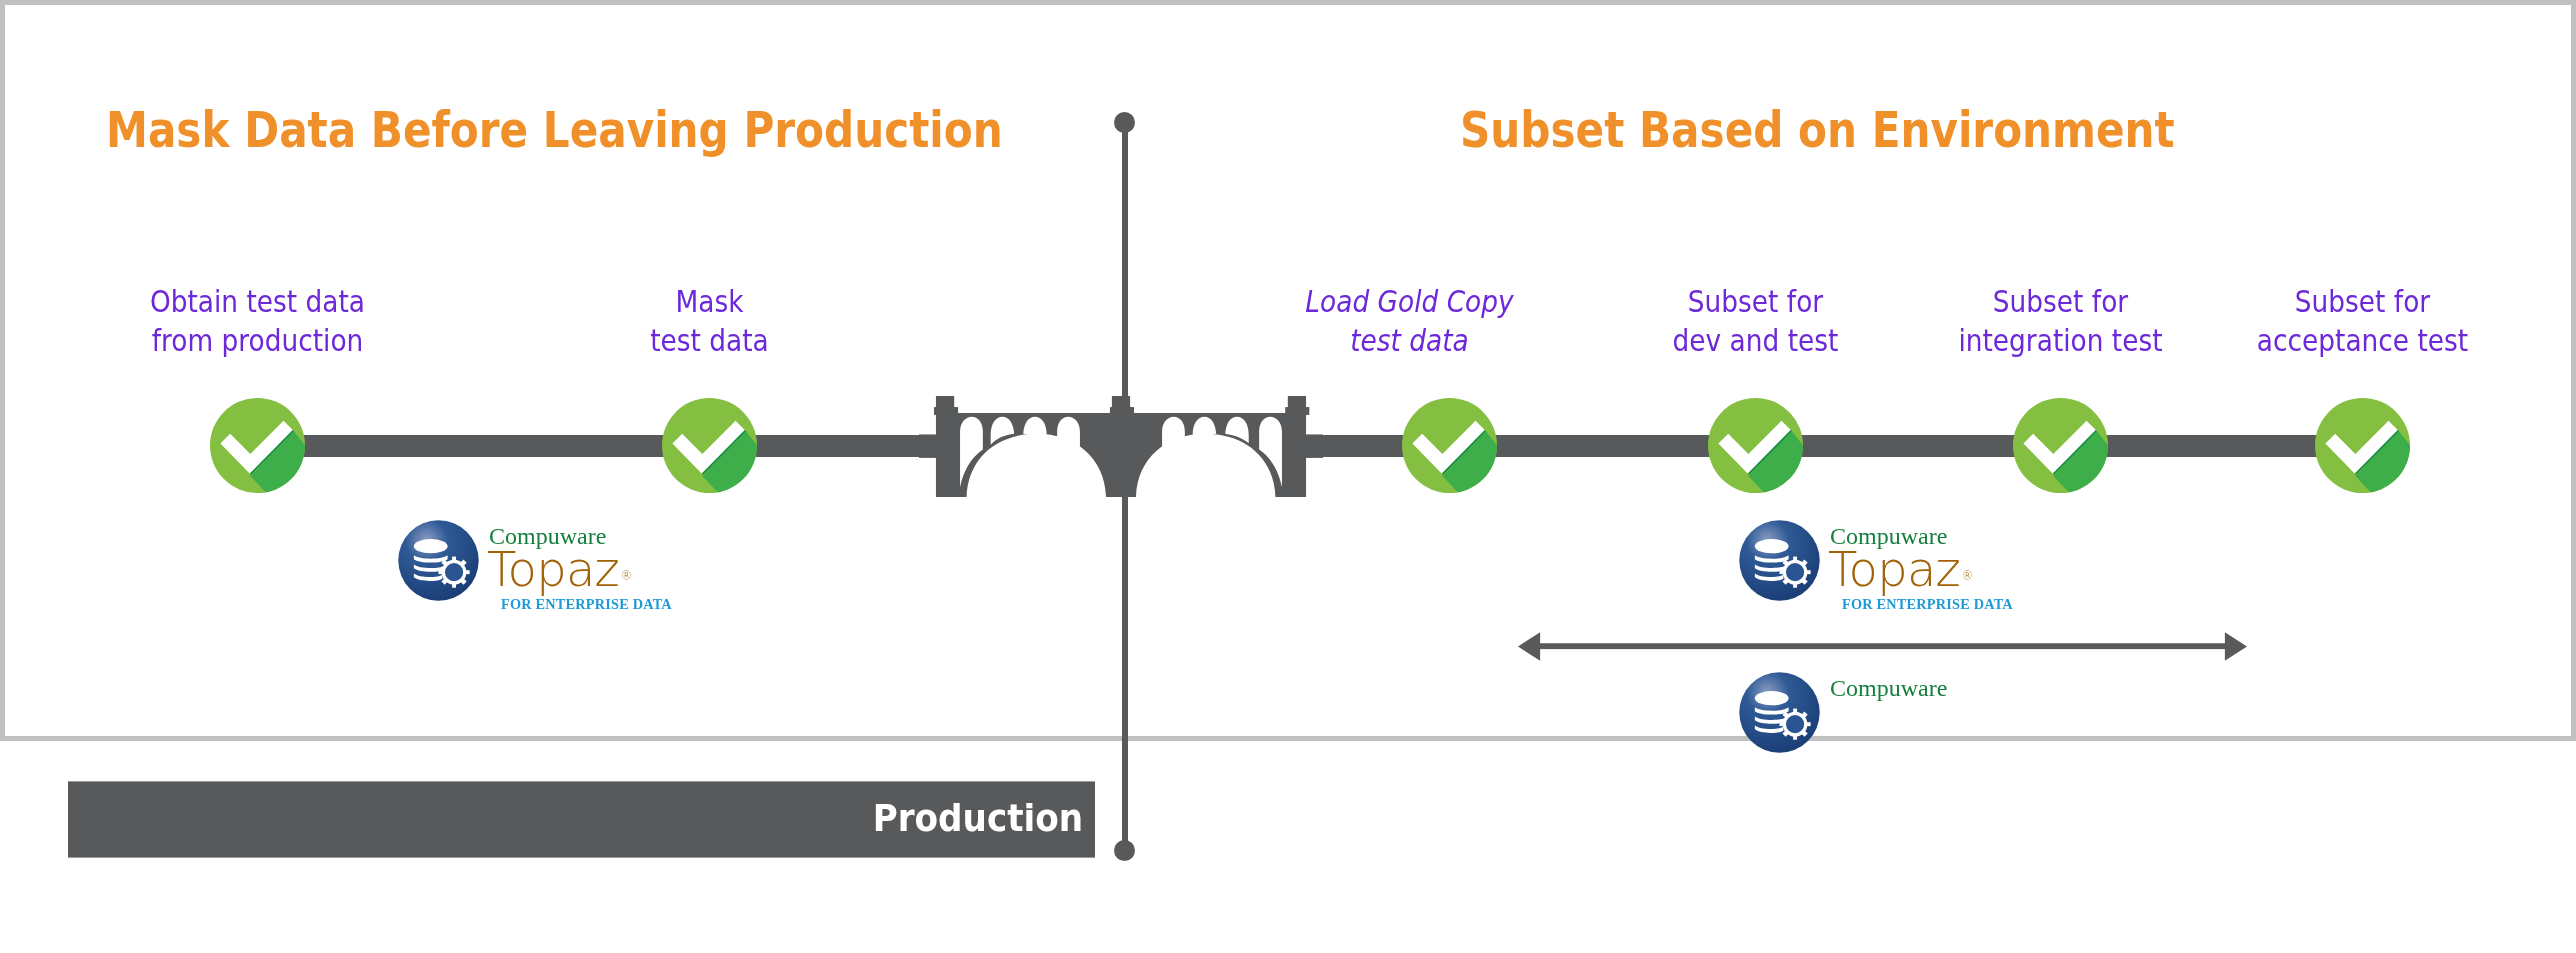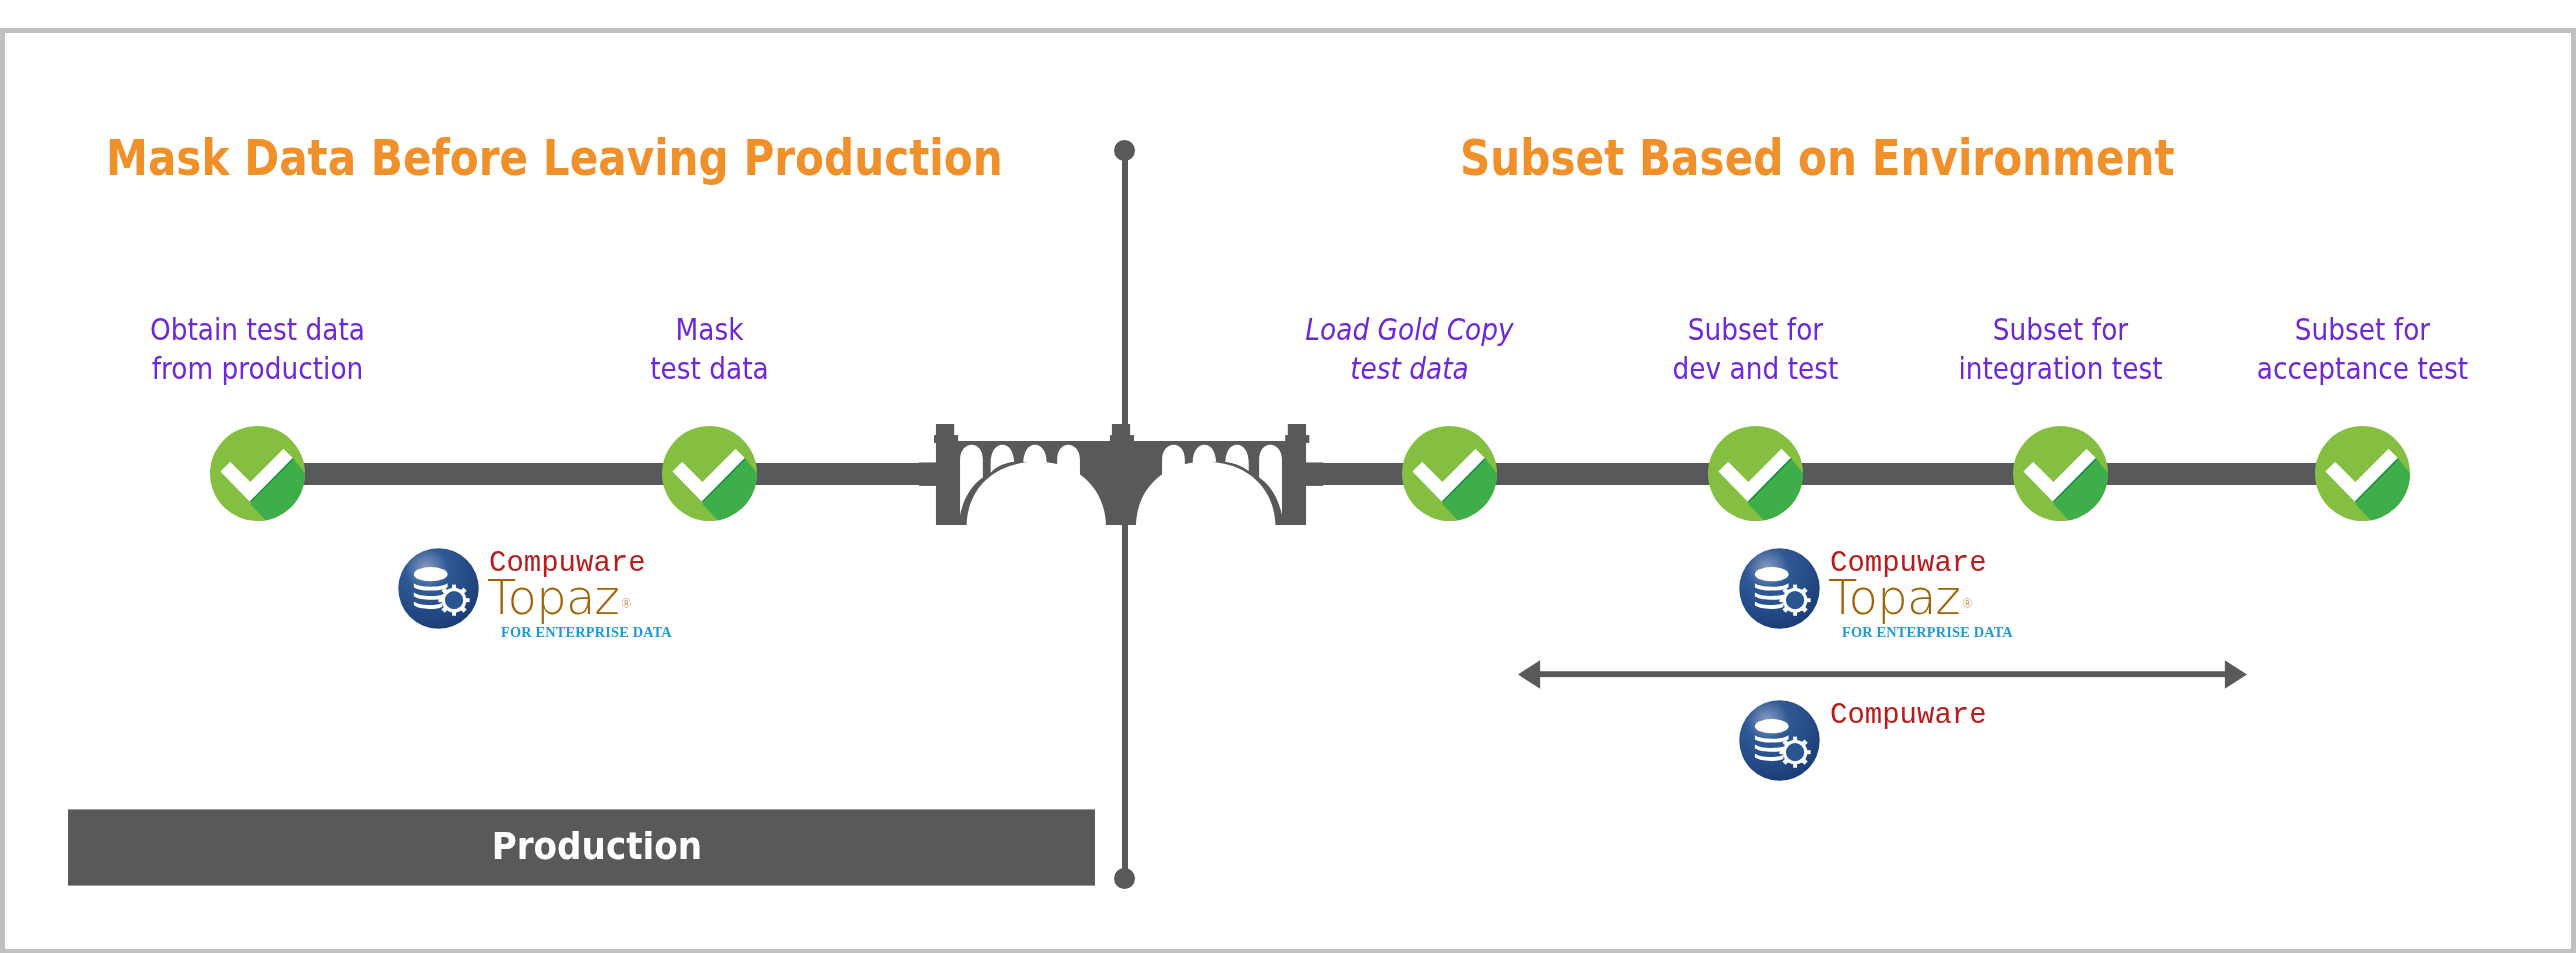--- a/index.html
+++ b/index.html
@@ -1,35 +1,35 @@
 <!DOCTYPE html>
 <html style="font-size:10.4px"><head>
 <meta charset="utf-8">
 <style>
   html, body { margin: 0; padding: 0; background: #ffffff; }
   body { width: 2576px; height: 953px; position: relative; overflow: hidden; font-family: "Liberation Sans", sans-serif; }
-  .frame { position: absolute; left: 0; top: 0; width: 2576px; height: 926px; box-sizing: border-box; border: 5.2px solid #c0c0c0; background: #fff; margin-top: 28px; }
+  .frame { position: absolute; left: 0; top: 0; width: 2576px; height: 741px; box-sizing: border-box; border: 5.2px solid #c0c0c0; background: #fff; }
   .title { position: absolute; top: 90px; height: 72px; color: #f0902a; font-family: "DejaVu Sans", sans-serif; font-weight: bold; font-size: 49px; line-height: 72px; white-space: nowrap; transform-origin: left center; }
   .title.left { left: 101px; transform: scaleX(0.86); }
   .title.right { left: 1455px; transform: scaleX(0.86); }
   .divider-line { position: absolute; left: 1117px; top: 117px; width: 5.9px; height: 729px; background: #58595b; }
   .divider-dot { position: absolute; width: 21px; height: 21px; border-radius: 50%; background: #58595b; }
   .timeline { position: absolute; top: 430px; height: 22px; background: #58595b; }
   .step-label { position: absolute; top: 277px; width: 273px; text-align: center; color: #6d28d9; font-family: "DejaVu Sans", sans-serif; font-weight: normal; font-size: 30px; line-height: 39px; }
   .step-label span { display: block; transform: scaleX(0.88); white-space: nowrap; }
   .check { position: absolute; width: 95px; height: 95px; top: 393px; }
   .bridge { position: absolute; left: 914px; top: 391px; width: 404px; height: 101px; }
   .logo { position: absolute; height: 91px; }
   .logo .badge { position: absolute; left: 0; top: 0; width: 83px; height: 83px; }
-  .logo .company { position: absolute; left: 92px; top: 3.9px; color: #b91c1c; font-family: Liberation Mono, monospace; font-size: 29px; line-height: 26px; white-space: nowrap; }
+  .logo .company { position: absolute; left: 92px; top: 3.9px; color: #15803d; font-family: Liberation Serif, serif; font-size: 24px; line-height: 26px; white-space: nowrap; }
   .logo .product { position: absolute; left: 90px; top: 23.4px; color: #a16207; font-family: "DejaVu Sans", sans-serif; font-weight: 300; font-size: 48px; line-height: 55px; white-space: nowrap; letter-spacing: -0.7px; }
   .logo .product sup { font-size: 11.7px; vertical-align: top; position: relative; top: 6.5px; margin-left: 1.3px; }
   .logo .sub { position: absolute; left: 104px; top: 77px; color: #1e9ad6; font-family: Liberation Serif, serif; font-weight: bold; font-size: 14.3px; line-height: 17px; white-space: nowrap; letter-spacing: 0.2px; }
   .arrow { position: absolute; left: 1513px; top: 625px; width: 729px; height: 33px; }
-  .env-bar { position: absolute; top: 776px; height: 77px; background: #58595b; border-top: 1.3px solid #9a9a9a; border-bottom: 1.3px solid #9a9a9a; box-sizing: border-box; color: #ffffff; text-align: center; font-family: "DejaVu Sans", sans-serif; font-weight: bold; font-size: 38px; line-height: 73px; padding-left: 30px; }
+  .env-bar { position: absolute; top: 776px; height: 77px; background: #58595b; border-top: 1.3px solid #9a9a9a; border-bottom: 1.3px solid #9a9a9a; box-sizing: border-box; color: #ffffff; text-align: right; font-family: "DejaVu Sans", sans-serif; font-weight: bold; font-size: 38px; line-height: 73px; padding-left: 30px; }
   .env-bar span { display: inline-block; transform: scaleX(0.9); }
 </style>
 </head>
 <body>
 
 <div class="frame">
 
   <div class="title left">Mask Data Before Leaving Production</div>
   <div class="title right">Subset Based on Environment</div>
 

